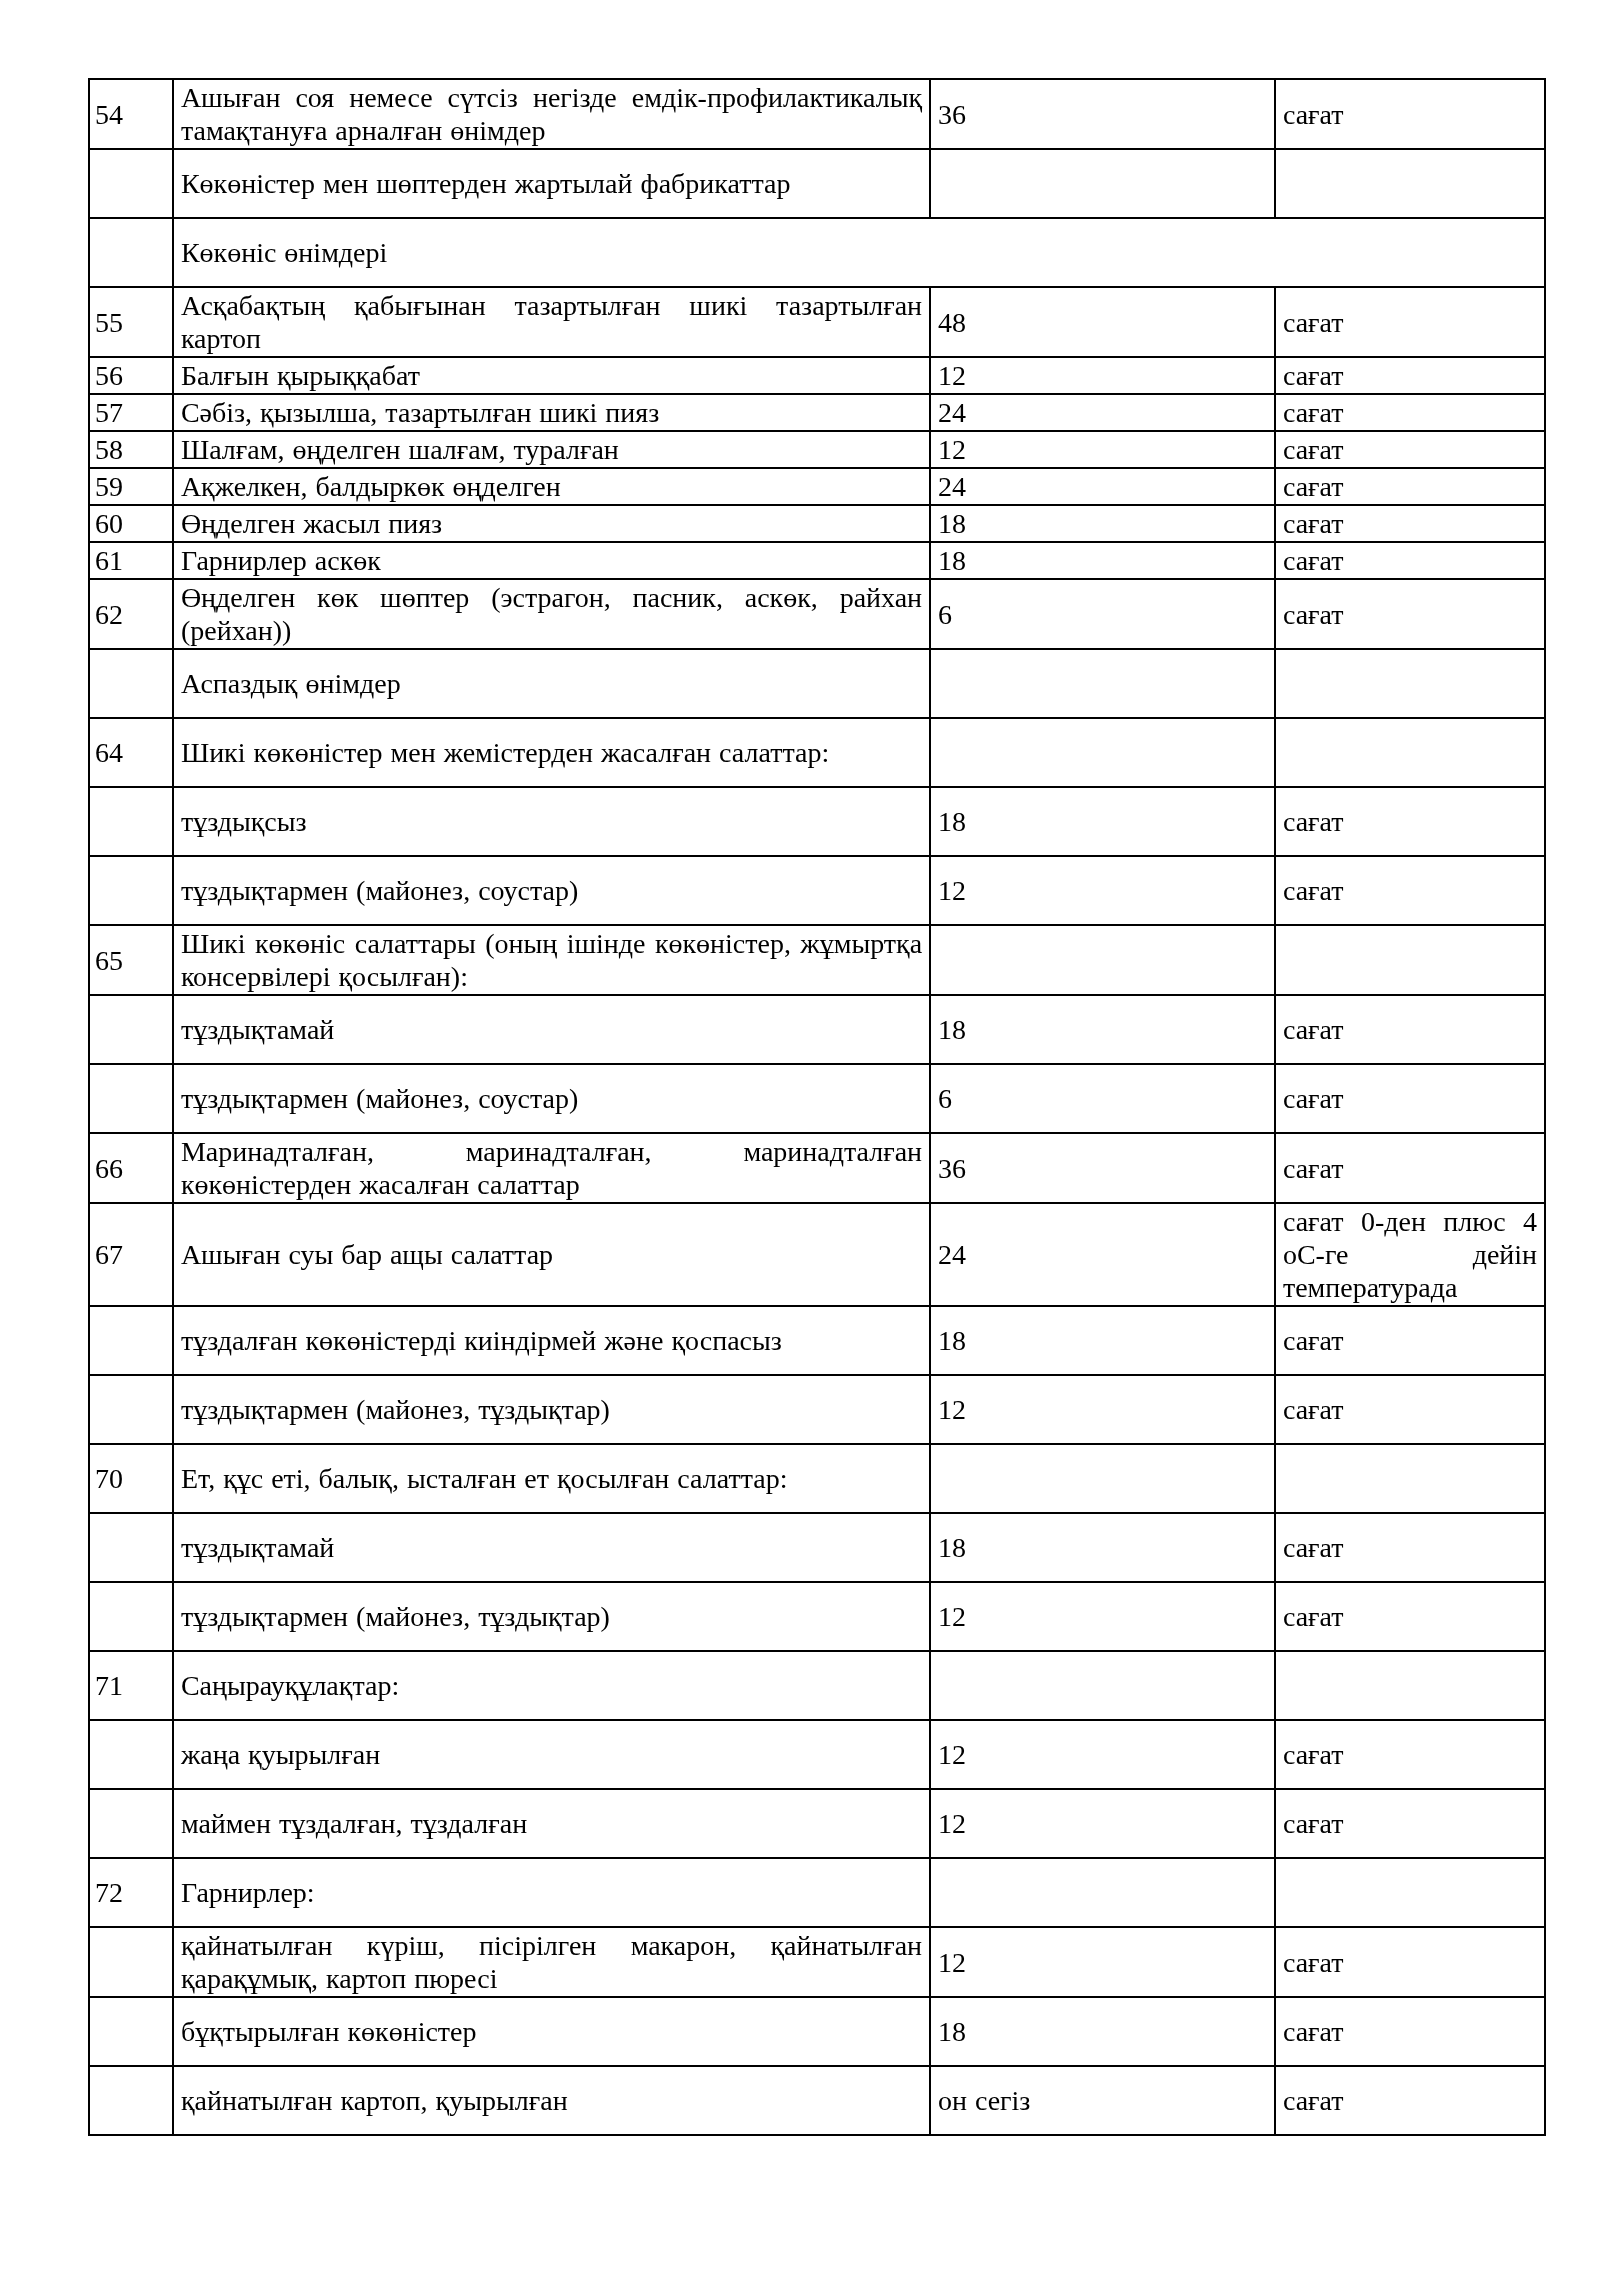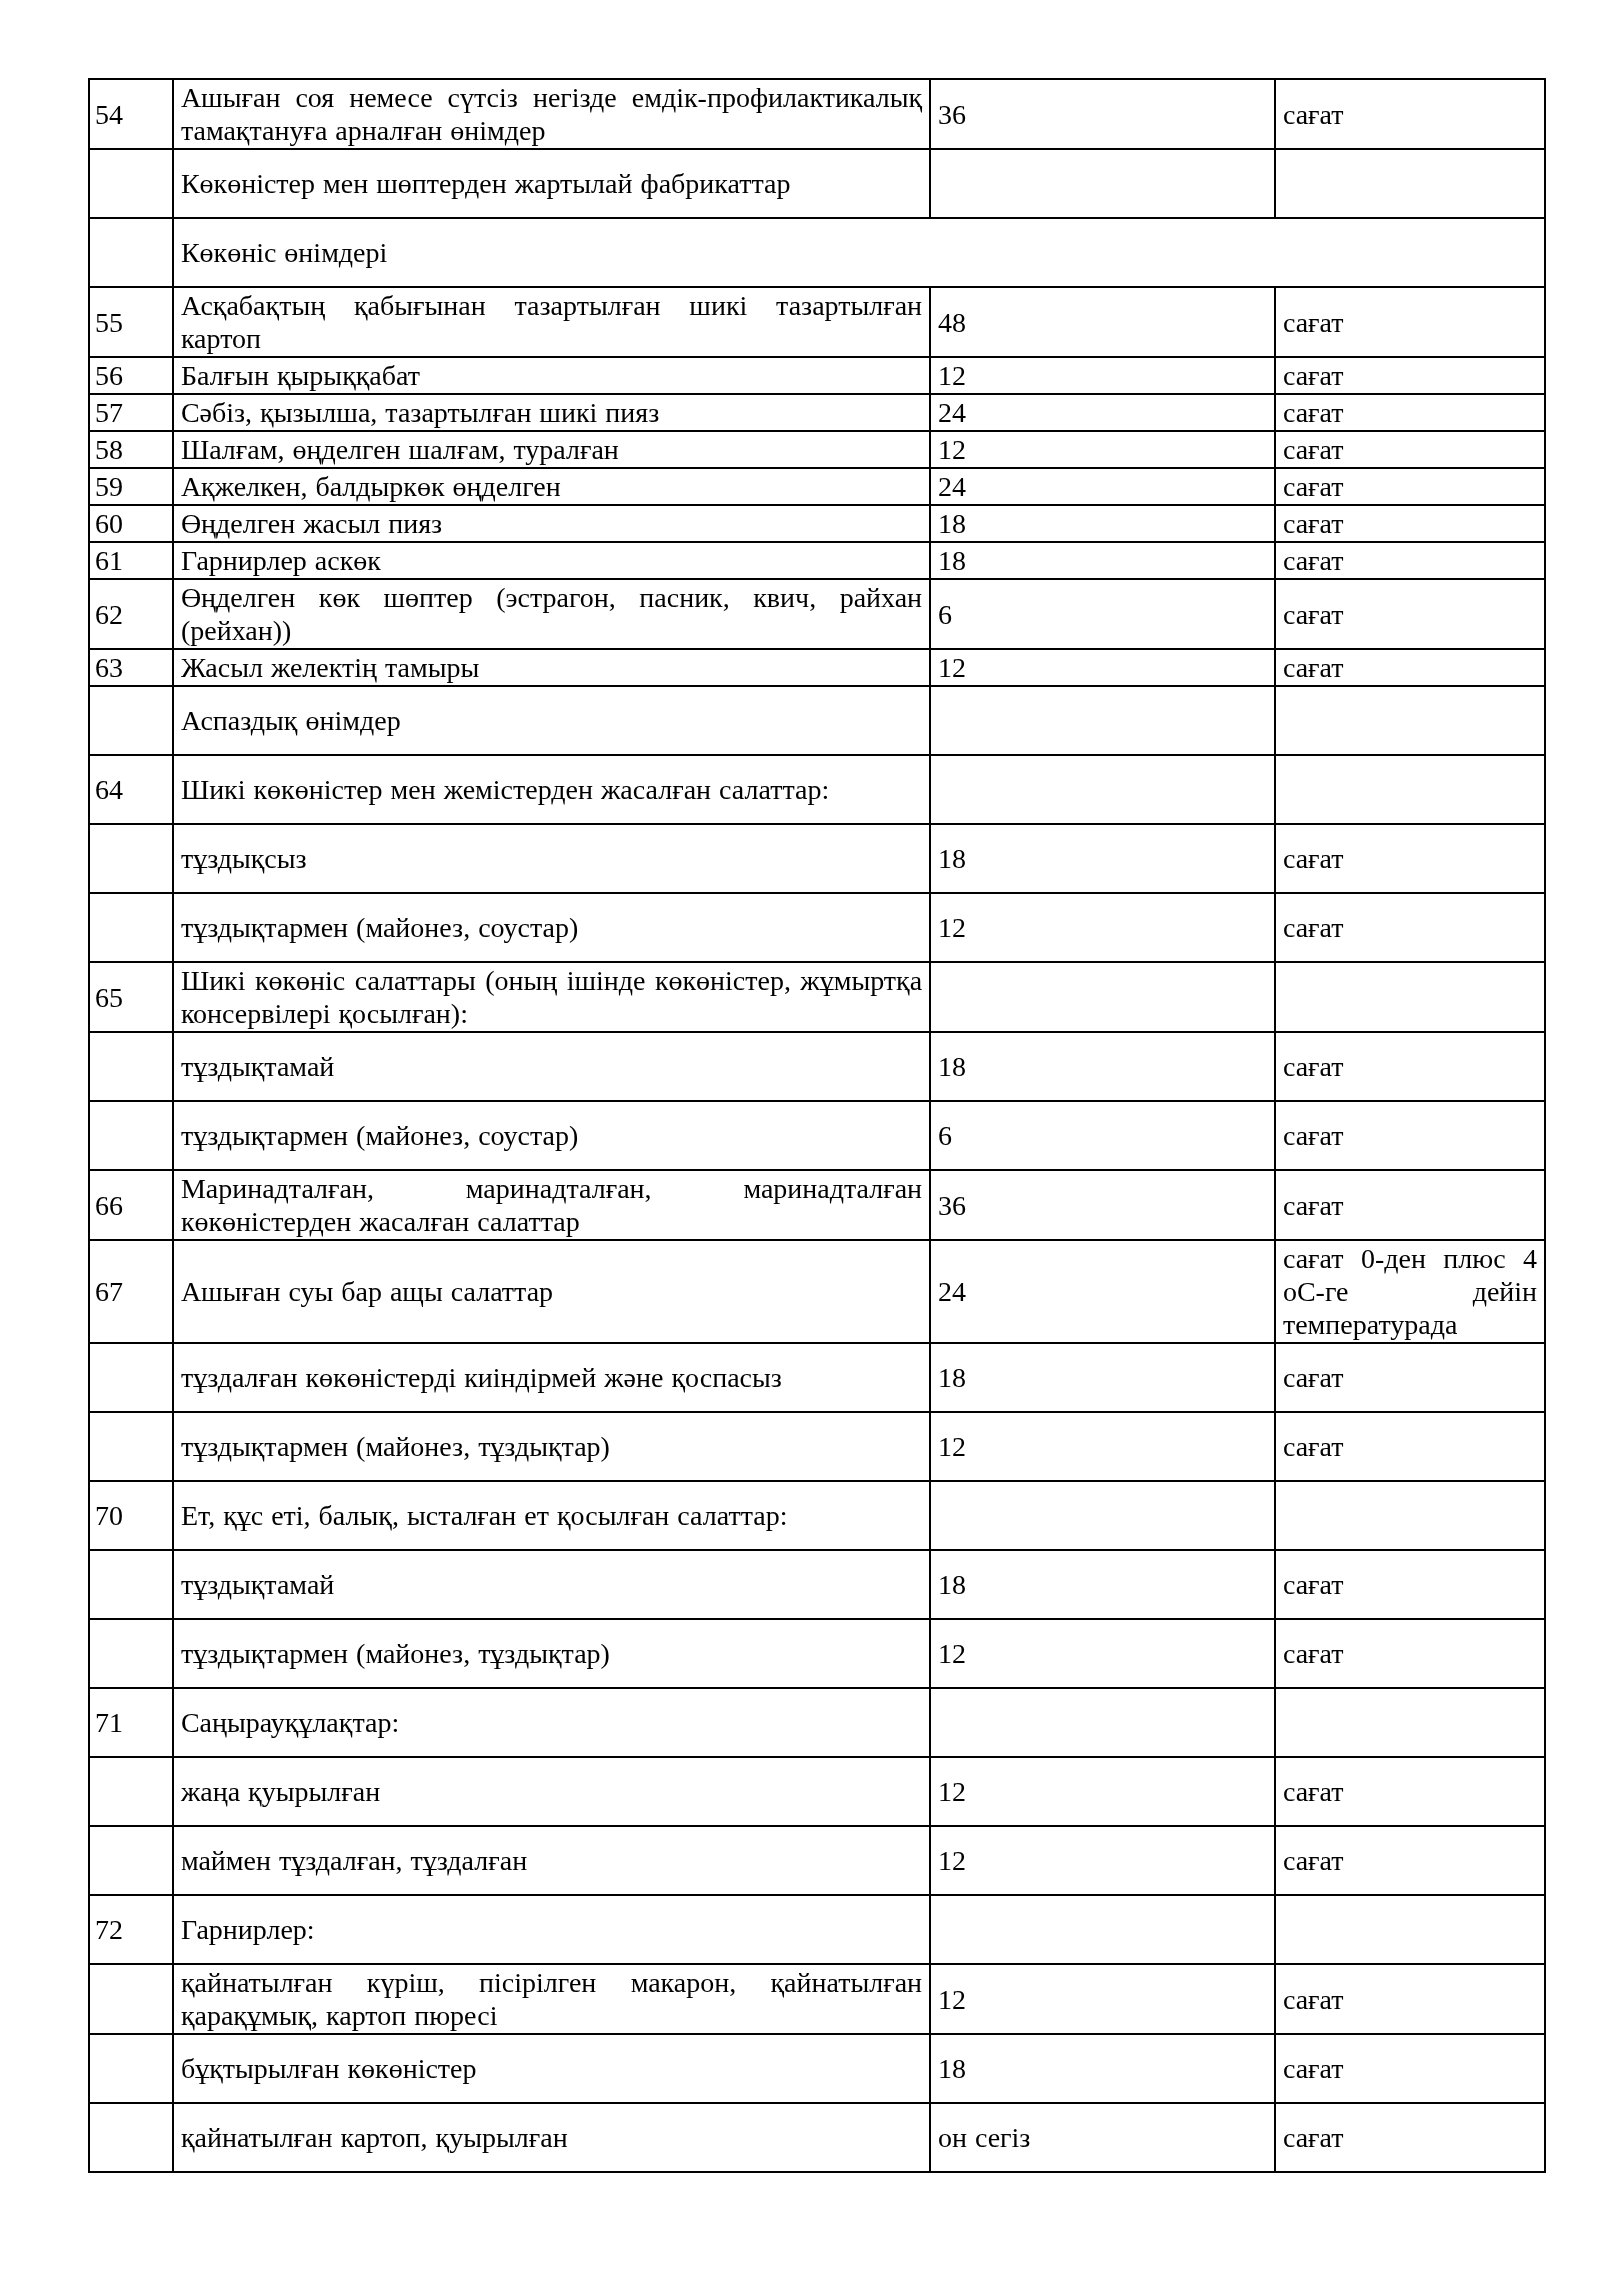--- a/index.html
+++ b/index.html
@@ -111,28 +111,22 @@
           <td class="c-unit">сағат</td>
         </tr>
         <tr class="compact">
           <td class="c-num">61</td>
           <td class="c-name">Гарнирлер аскөк</td>
           <td class="c-hours">18</td>
           <td class="c-unit">сағат</td>
         </tr>
         <tr class="compact">
           <td class="c-num">62</td>
-          <td class="c-name">Өңделген көк шөптер (эстрагон, пасник, квич, райхан (рейхан))</td>
+          <td class="c-name">Өңделген көк шөптер (эстрагон, пасник, аскөк, райхан (рейхан))</td>
           <td class="c-hours">6</td>
-          <td class="c-unit">сағат</td>
-        </tr>
-        <tr class="compact">
-          <td class="c-num">63</td>
-          <td class="c-name">Жасыл желектің тамыры</td>
-          <td class="c-hours">12</td>
           <td class="c-unit">сағат</td>
         </tr>
         <tr class="tall">
           <td class="c-num"></td>
           <td class="c-name">Аспаздық өнімдер</td>
           <td class="c-hours"></td>
           <td class="c-unit"></td>
         </tr>
         <tr class="tall">
           <td class="c-num">64</td>

